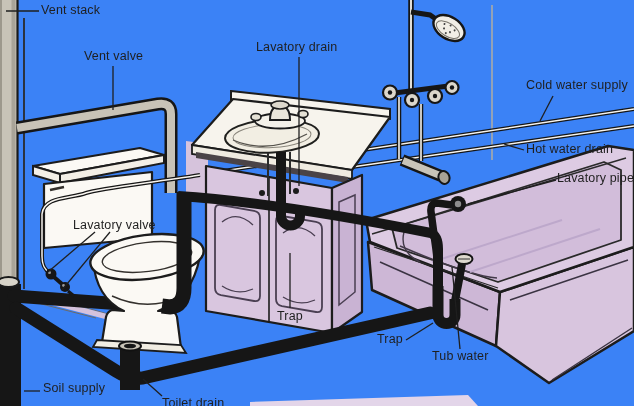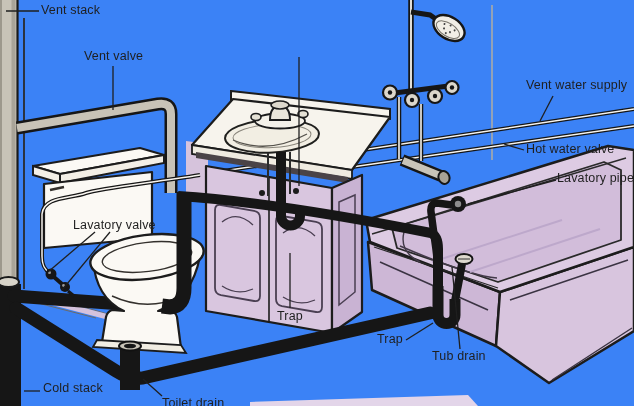--- a/index.html
+++ b/index.html
@@ -210,22 +210,23 @@
     <line x1="290" y1="308" x2="290" y2="253"></line>
     <line x1="406" y1="340" x2="433" y2="323"></line>
     <line x1="460" y1="349" x2="452" y2="267"></line>
     <line x1="24" y1="391" x2="40" y2="391"></line>
     <line x1="143" y1="379" x2="162" y2="396"></line>
   </g>
 </svg>
 
   <div class="lbl" style="left:41px;top:4px">Vent stack</div>
   <div class="lbl" style="left:84px;top:50px">Vent valve</div>
-  <div class="lbl" style="left:526px;top:79px">Vent water supply</div>
-  <div class="lbl" style="left:526px;top:143px">Hot water valve</div>
+  <div class="lbl" style="left:256px;top:41px">Lavatory drain</div>
+  <div class="lbl" style="left:526px;top:79px">Cold water supply</div>
+  <div class="lbl" style="left:526px;top:143px">Hot water drain</div>
   <div class="lbl" style="left:557px;top:172px">Lavatory pipe</div>
   <div class="lbl" style="left:73px;top:219px">Lavatory valve</div>
   <div class="lbl" style="left:277px;top:310px">Trap</div>
   <div class="lbl" style="left:377px;top:333px">Trap</div>
-  <div class="lbl" style="left:432px;top:350px">Tub drain</div>
-  <div class="lbl" style="left:43px;top:382px">Cold stack</div>
+  <div class="lbl" style="left:432px;top:350px">Tub water</div>
+  <div class="lbl" style="left:43px;top:382px">Soil supply</div>
   <div class="lbl" style="left:162px;top:397px">Toilet drain</div>
 </div>
 
 </body></html>

